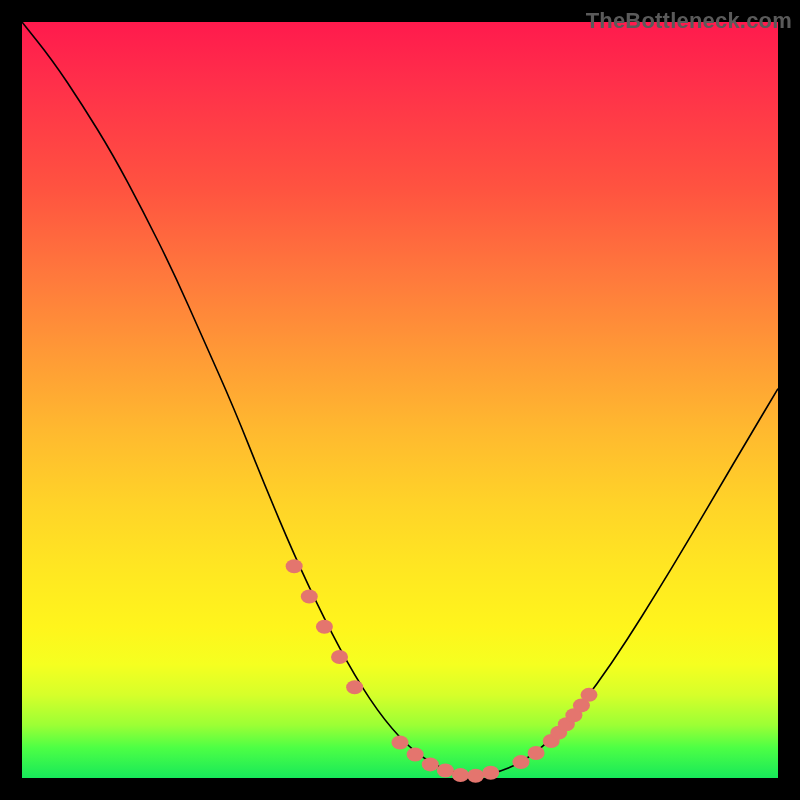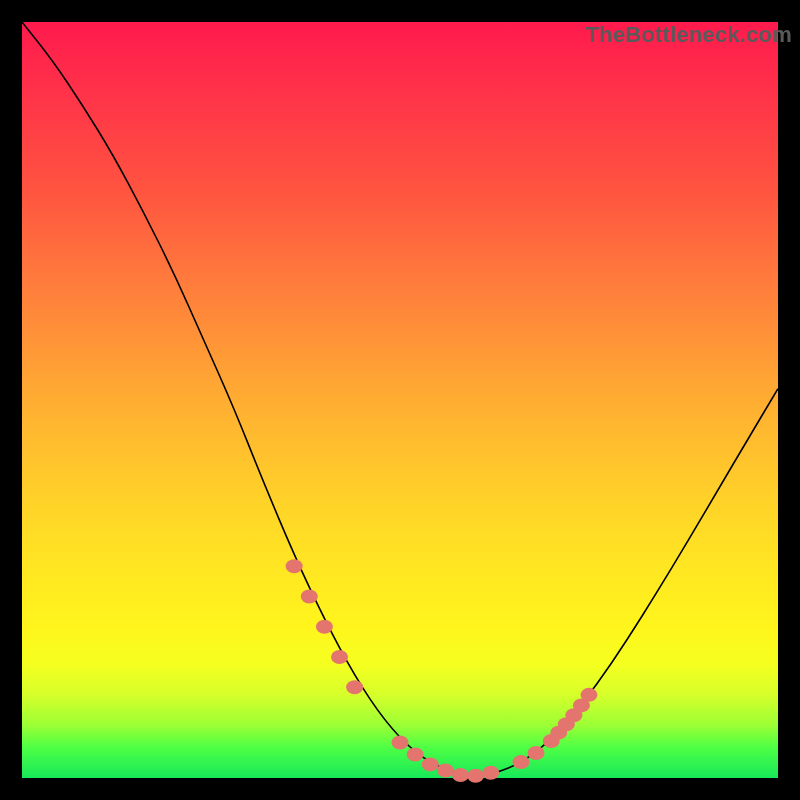--- a/index.html
+++ b/index.html
@@ -37,21 +37,21 @@
       #fff51c 80%,
       #f5ff20 85%,
       #d6ff2a 89%,
       #9cff35 93%,
       #4dff45 96%,
       #17e85a 100%
     );
   }
   .watermark {
     position: absolute;
-    top: 22px;
+    top: 8px;
     right: 8px;
     color: #5a5a5a;
     font-size: 22px;
     font-weight: 600;
     letter-spacing: 0.2px;
     user-select: none;
   }
   svg.curve {
     position: absolute;
     left: 0;

